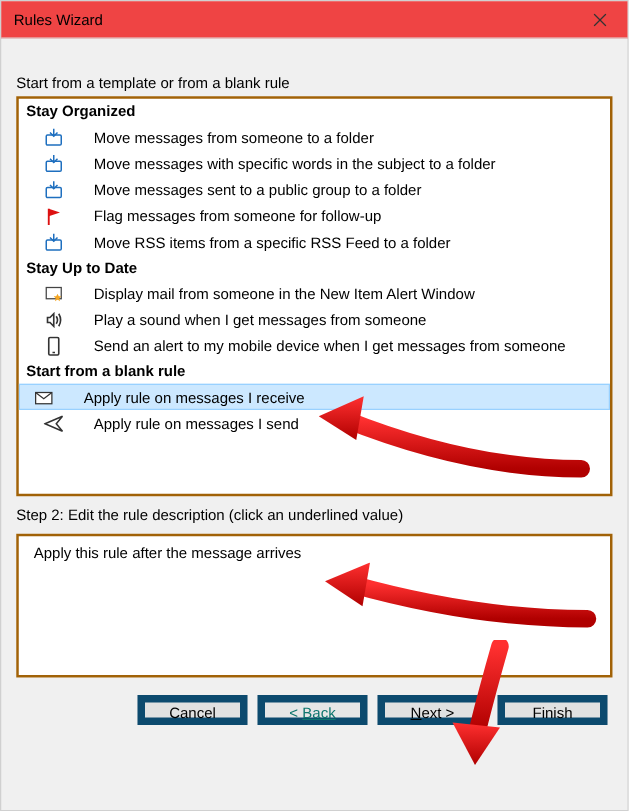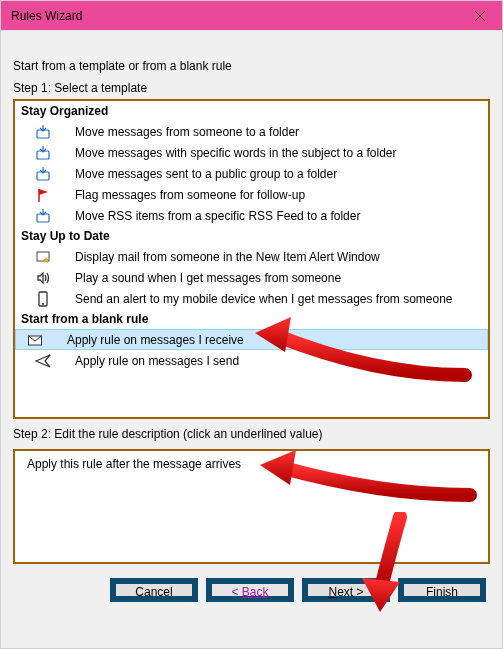--- a/index.html
+++ b/index.html
@@ -10,21 +10,21 @@
     background: #fff;
     font-family: "Segoe UI", Tahoma, sans-serif;
     font-size: 12px;
     color: #000;
     overflow: hidden;
     position: relative;
   }
   .window { width: 503px; height: 649px; border: 1px solid #d0d0d0; background: #f0f0f0; display: flex; flex-direction: column; }
   .titlebar {
     height: 30px;
-    background: #ec4899;
+    background: #ef4444;
     display: flex;
     align-items: center;
     justify-content: space-between;
     padding: 0 0 0 10px;
     border-bottom: 1px solid #e0e0e0;
     gap: 12px;
   }
   .titlebar .title { font-size: 12px; color: #000; }
   .titlebar .close {
     width: 45px; height: 29px;
@@ -74,21 +74,21 @@
     padding: 14px 4px 0 0;
   }
   .btn {
     width: 88px; height: 24px;
     border: 6px solid #0c4a6e;
     background: #e1e1e1;
     font-family: inherit;
     font-size: 12px;
     cursor: pointer;
   }
-  .btn:disabled { color: #a21caf; background: #e6e6e6; cursor: default; }
+  .btn:disabled { color: #0f766e; background: #e6e6e6; cursor: default; }
   .btn .u { text-decoration: underline; }
 
   .arrow {
     position: absolute;
     pointer-events: none;
   }
 
   
   .ico-folder rect.folder { fill: none; stroke: #1e6fbf; stroke-width: 1.2; }
   .ico-folder polyline.arr { fill: none; stroke: #1e6fbf; stroke-width: 1.2; }
@@ -111,21 +111,20 @@
     <div class="close">
       <svg width="10" height="10" viewBox="0 0 10 10">
           <line x1="0" y1="0" x2="10" y2="10" stroke="currentColor" stroke-width="1"></line>
           <line x1="10" y1="0" x2="0" y2="10" stroke="currentColor" stroke-width="1"></line>
         </svg>
     </div>
   </div>
 
   <div class="content">
     <div class="intro">Start from a template or from a blank rule</div>
-    <div class="step-label">Step 1: Select a template</div>
 
     <div class="panel templates">
 
       <div class="cat">Stay Organized</div>
 
       <div class="item">
         <span class="icon">
           <svg class="ico-folder" width="16" height="16" viewBox="0 0 16 16">
               <rect class="folder" x="2" y="6" width="12" height="8" rx="1"></rect>
               <polyline class="arr" points="8,1 8,7"></polyline>

